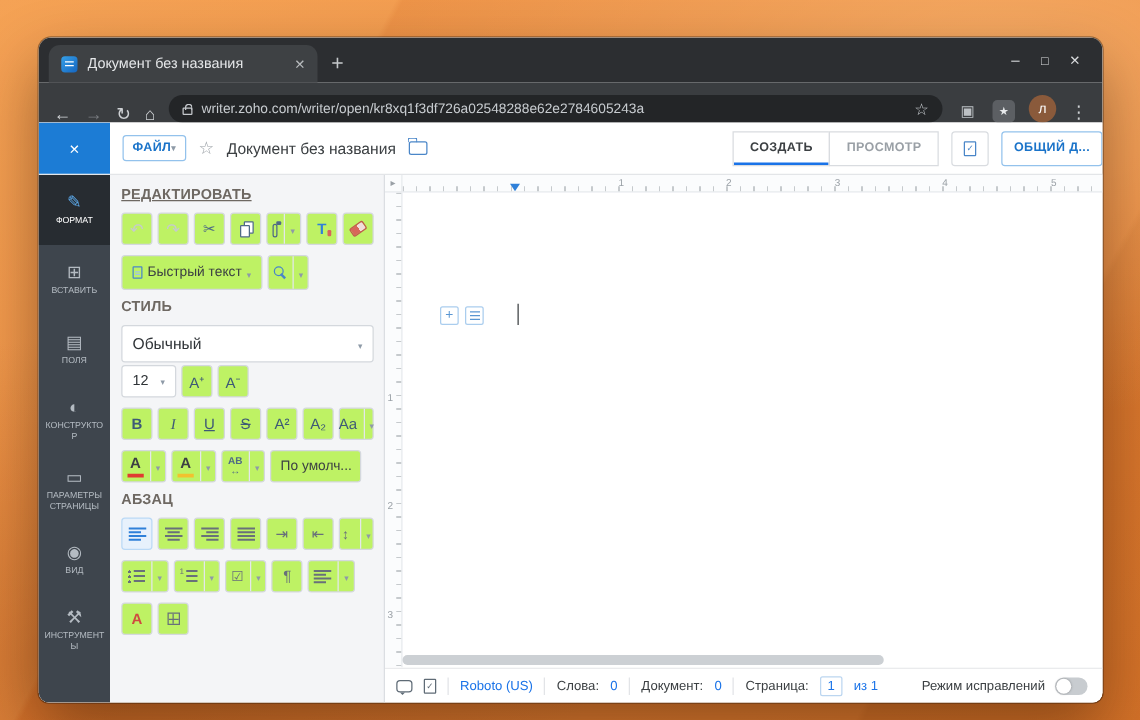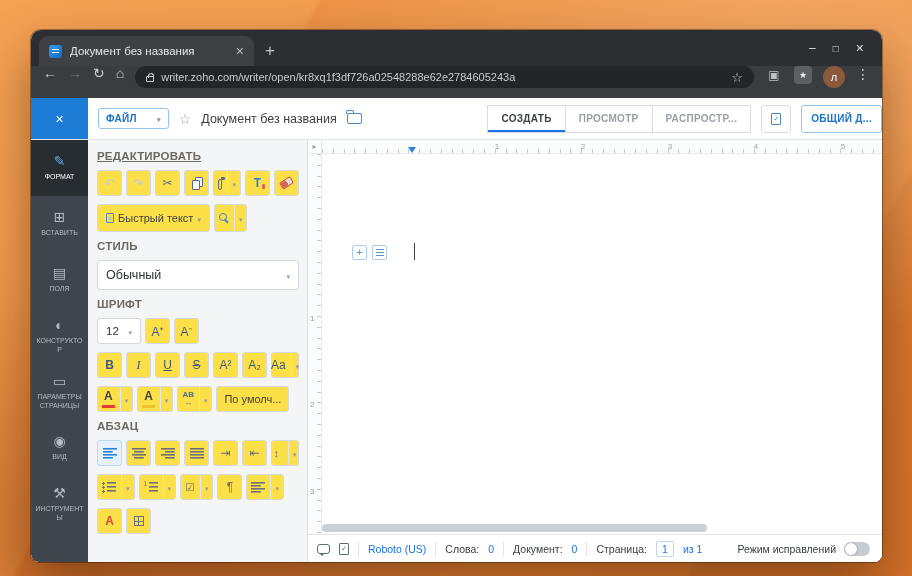--- a/index.html
+++ b/index.html
@@ -30,21 +30,21 @@
   .tab-close{color:#b8bbbe;font-size:13px;line-height:1;}
   .newtab{color:#c4c7ca;font-size:17px;line-height:1;margin:0 0 7px 11px;}
   .wincontrols{margin-left:auto;display:flex;gap:17px;align-items:center;height:100%;padding:0 10px;color:#dadcde;}
   .wc{font-size:12px;line-height:1;}
   .g-min::before{content:"–";}
   .g-max::before{content:"□";font-size:10px;}
   .g-close::before{content:"×";font-size:14px;}
   .g-plus::before{content:"+";}
 
   
-  .addressbar{height:32px;background:#3a3d40;display:flex;align-items:flex-start;gap:11px;padding:0 12px;flex:none;}
+  .addressbar{height:32px;background:#3a3d40;display:flex;align-items:flex-end;gap:11px;padding:0 12px;flex:none;}
   .navic{color:#ced1d4;font-size:14px;line-height:1;}
   .navic.dim{color:#797c80;}
   .g-back::before{content:"←";}
   .g-fwd::before{content:"→";}
   .g-reload::before{content:"↻";}
   .g-home::before{content:"⌂";}
   .urlpill{flex:1;height:22px;background:#232527;border-radius:11px;display:flex;align-items:center;gap:7px;padding:0 11px;min-width:0;}
   .ic-lock{width:8px;height:6px;border:1.2px solid #c6c9cd;border-radius:1px;position:relative;flex:none;margin-top:3px;}
   .ic-lock::before{content:"";position:absolute;left:1px;top:-4px;width:4px;height:4px;border:1.2px solid #c6c9cd;border-bottom:none;border-radius:3px 3px 0 0;}
   .url{flex:1;font-size:11px;color:#c8ccd0;white-space:nowrap;overflow:hidden;}
@@ -57,21 +57,21 @@
   .g-starfill::before{content:"★";}
   .avatar{width:22px;height:22px;border-radius:50%;background:#8a5a3b;color:#fff;font-size:11px;display:flex;align-items:center;justify-content:center;flex:none;}
   .kebab{color:#ced1d4;font-size:14px;}
   .g-dots::before{content:"⋮";}
 
   
   .app{flex:1;display:flex;flex-direction:column;min-height:0;background:#fff;}
   .app-topbar{height:42px;flex:none;display:flex;align-items:center;border-bottom:1px solid #e3e5e8;overflow:hidden;}
   .panel-close{width:57px;height:42px;background:#1c7cd5;color:#fff;display:flex;align-items:center;justify-content:center;font-size:16px;flex:none;}
   .tb-left{display:flex;align-items:center;gap:10px;padding:0 10px;min-width:0;}
-  .file-btn{display:inline-flex;align-items:center;gap:20px;border:1px solid #93c2ec;border-radius:3px;background:#fff;color:#1a73c9;font-weight:700;font-size:10px;padding:4px 7px;letter-spacing:.3px;}
+  .file-btn{display:inline-flex;align-items:center;gap:0;border:1px solid #93c2ec;border-radius:3px;background:#fff;color:#1a73c9;font-weight:700;font-size:10px;padding:4px 7px;letter-spacing:.3px;}
   .tb-star{color:#9aa0a6;font-size:14px;}
   .doc-title{font-size:12.5px;color:#3c4043;white-space:nowrap;}
   .ic-folder{width:15px;height:11px;border:1.4px solid #4a86c8;border-radius:2px;position:relative;flex:none;}
   .ic-folder::before{content:"";position:absolute;left:-1.4px;top:-4.4px;width:6px;height:3px;border:1.4px solid #4a86c8;border-bottom:none;border-radius:2px 2px 0 0;}
   .tb-right{margin-left:auto;display:flex;align-items:flex-start;flex:none;}
   .segbtn{height:28px;padding:0 13px;background:#fff;border:1px solid #d9dce0;font-size:10px;font-weight:700;color:#9aa0a6;letter-spacing:.3px;margin-left:-1px;display:flex;align-items:center;}
   .segbtn.active{color:#3c4043;box-shadow:inset 0 -2px 0 #1a73e8;}
   .iconbtn{width:30px;height:28px;border:1px solid #d9dce0;background:#fff;margin-left:10px;display:flex;align-items:center;justify-content:center;border-radius:3px;}
   .ic-pagecheck{width:10px;height:12px;border:1.3px solid #4a86c8;border-radius:1px;position:relative;}
   .ic-pagecheck::after{content:"✓";position:absolute;left:1px;top:1px;font-size:7px;color:#4a86c8;}
@@ -93,21 +93,21 @@
   .g-design::before{content:"◐";}
   .g-pagesetup::before{content:"▭";}
   .g-view::before{content:"◉";}
   .g-tools::before{content:"⚒";}
 
   
   .panel{width:220px;flex:none;background:#f4f5f7;border-right:1px solid #dbdee2;padding:8px 8px 0 9px;overflow:hidden;}
   .sec{font-size:11.5px;font-weight:700;color:#6e6862;margin:8px 0 8px;letter-spacing:.2px;}
   .sec:first-child{margin-top:2px;text-decoration:underline;}
   .row{display:flex;align-items:center;gap:4px;margin-bottom:8px;}
-  .btn{height:26px;min-width:25px;background:#fde047;border:1px solid #d4d8dd;border-radius:3px;display:inline-flex;align-items:center;justify-content:center;gap:4px;color:#4f6a86;font-size:12px;padding:0 4px;}
+  .btn{height:26px;min-width:25px;background:#bef264;border:1px solid #d4d8dd;border-radius:3px;display:inline-flex;align-items:center;justify-content:center;gap:4px;color:#4f6a86;font-size:12px;padding:0 4px;}
   .btn.dis{color:#c6cacf;}
   .btn.active{background:#e7f1fc;border-color:#bad9f6;}
   .chev::before{content:"▾";font-size:7px;color:#8e9aa7;}
   .sp{border-left:1px solid #e4e7ea;align-self:stretch;display:flex;align-items:center;padding-left:4px;margin-left:1px;}
   .g-undo::before{content:"↶";font-size:13px;}
   .g-redo::before{content:"↷";font-size:13px;}
   .g-cut::before{content:"✂";font-size:12px;}
   .ic-copy{position:relative;width:10px;height:11px;}
   .ic-copy::before{content:"";position:absolute;left:3px;top:-1px;width:6px;height:8px;border:1.2px solid currentColor;border-radius:1px;background:#fff;}
   .ic-copy::after{content:"";position:absolute;left:0;top:2px;width:6px;height:8px;border:1.2px solid currentColor;border-radius:1px;background:#fff;}
@@ -247,21 +247,20 @@
             <span>ФАЙЛ</span>
             <span class="chev"></span>
           </button>
           <span class="tb-star g-star"></span>
           <span class="doc-title">Документ без названия</span>
           <span class="ic-folder"></span>
         </div>
         <div class="tb-right">
           <button class="segbtn active">СОЗДАТЬ</button>
           <button class="segbtn">ПРОСМОТР</button>
-          <button class="segbtn">РАСПРОСТР...</button>
           <button class="iconbtn">
             <span class="ic-pagecheck"></span>
           </button>
           <button class="share-btn">ОБЩИЙ Д...</button>
         </div>
       </div>
 
       <div class="app-main">
 
         <nav class="side">
@@ -336,21 +335,20 @@
                 </span>
             </button>
           </div>
 
           <h3 class="sec">СТИЛЬ</h3>
           <div class="selectbox style-select">
             <span>Обычный</span>
             <span class="chev"></span>
           </div>
 
-          <h3 class="sec">ШРИФТ</h3>
           <div class="row">
             <div class="selectbox size-select">
               <span>12</span>
               <span class="chev"></span>
             </div>
             <button class="btn fmt">A⁺</button>
             <button class="btn fmt">A⁻</button>
           </div>
           <div class="row">
             <button class="btn fmt b">B</button>

